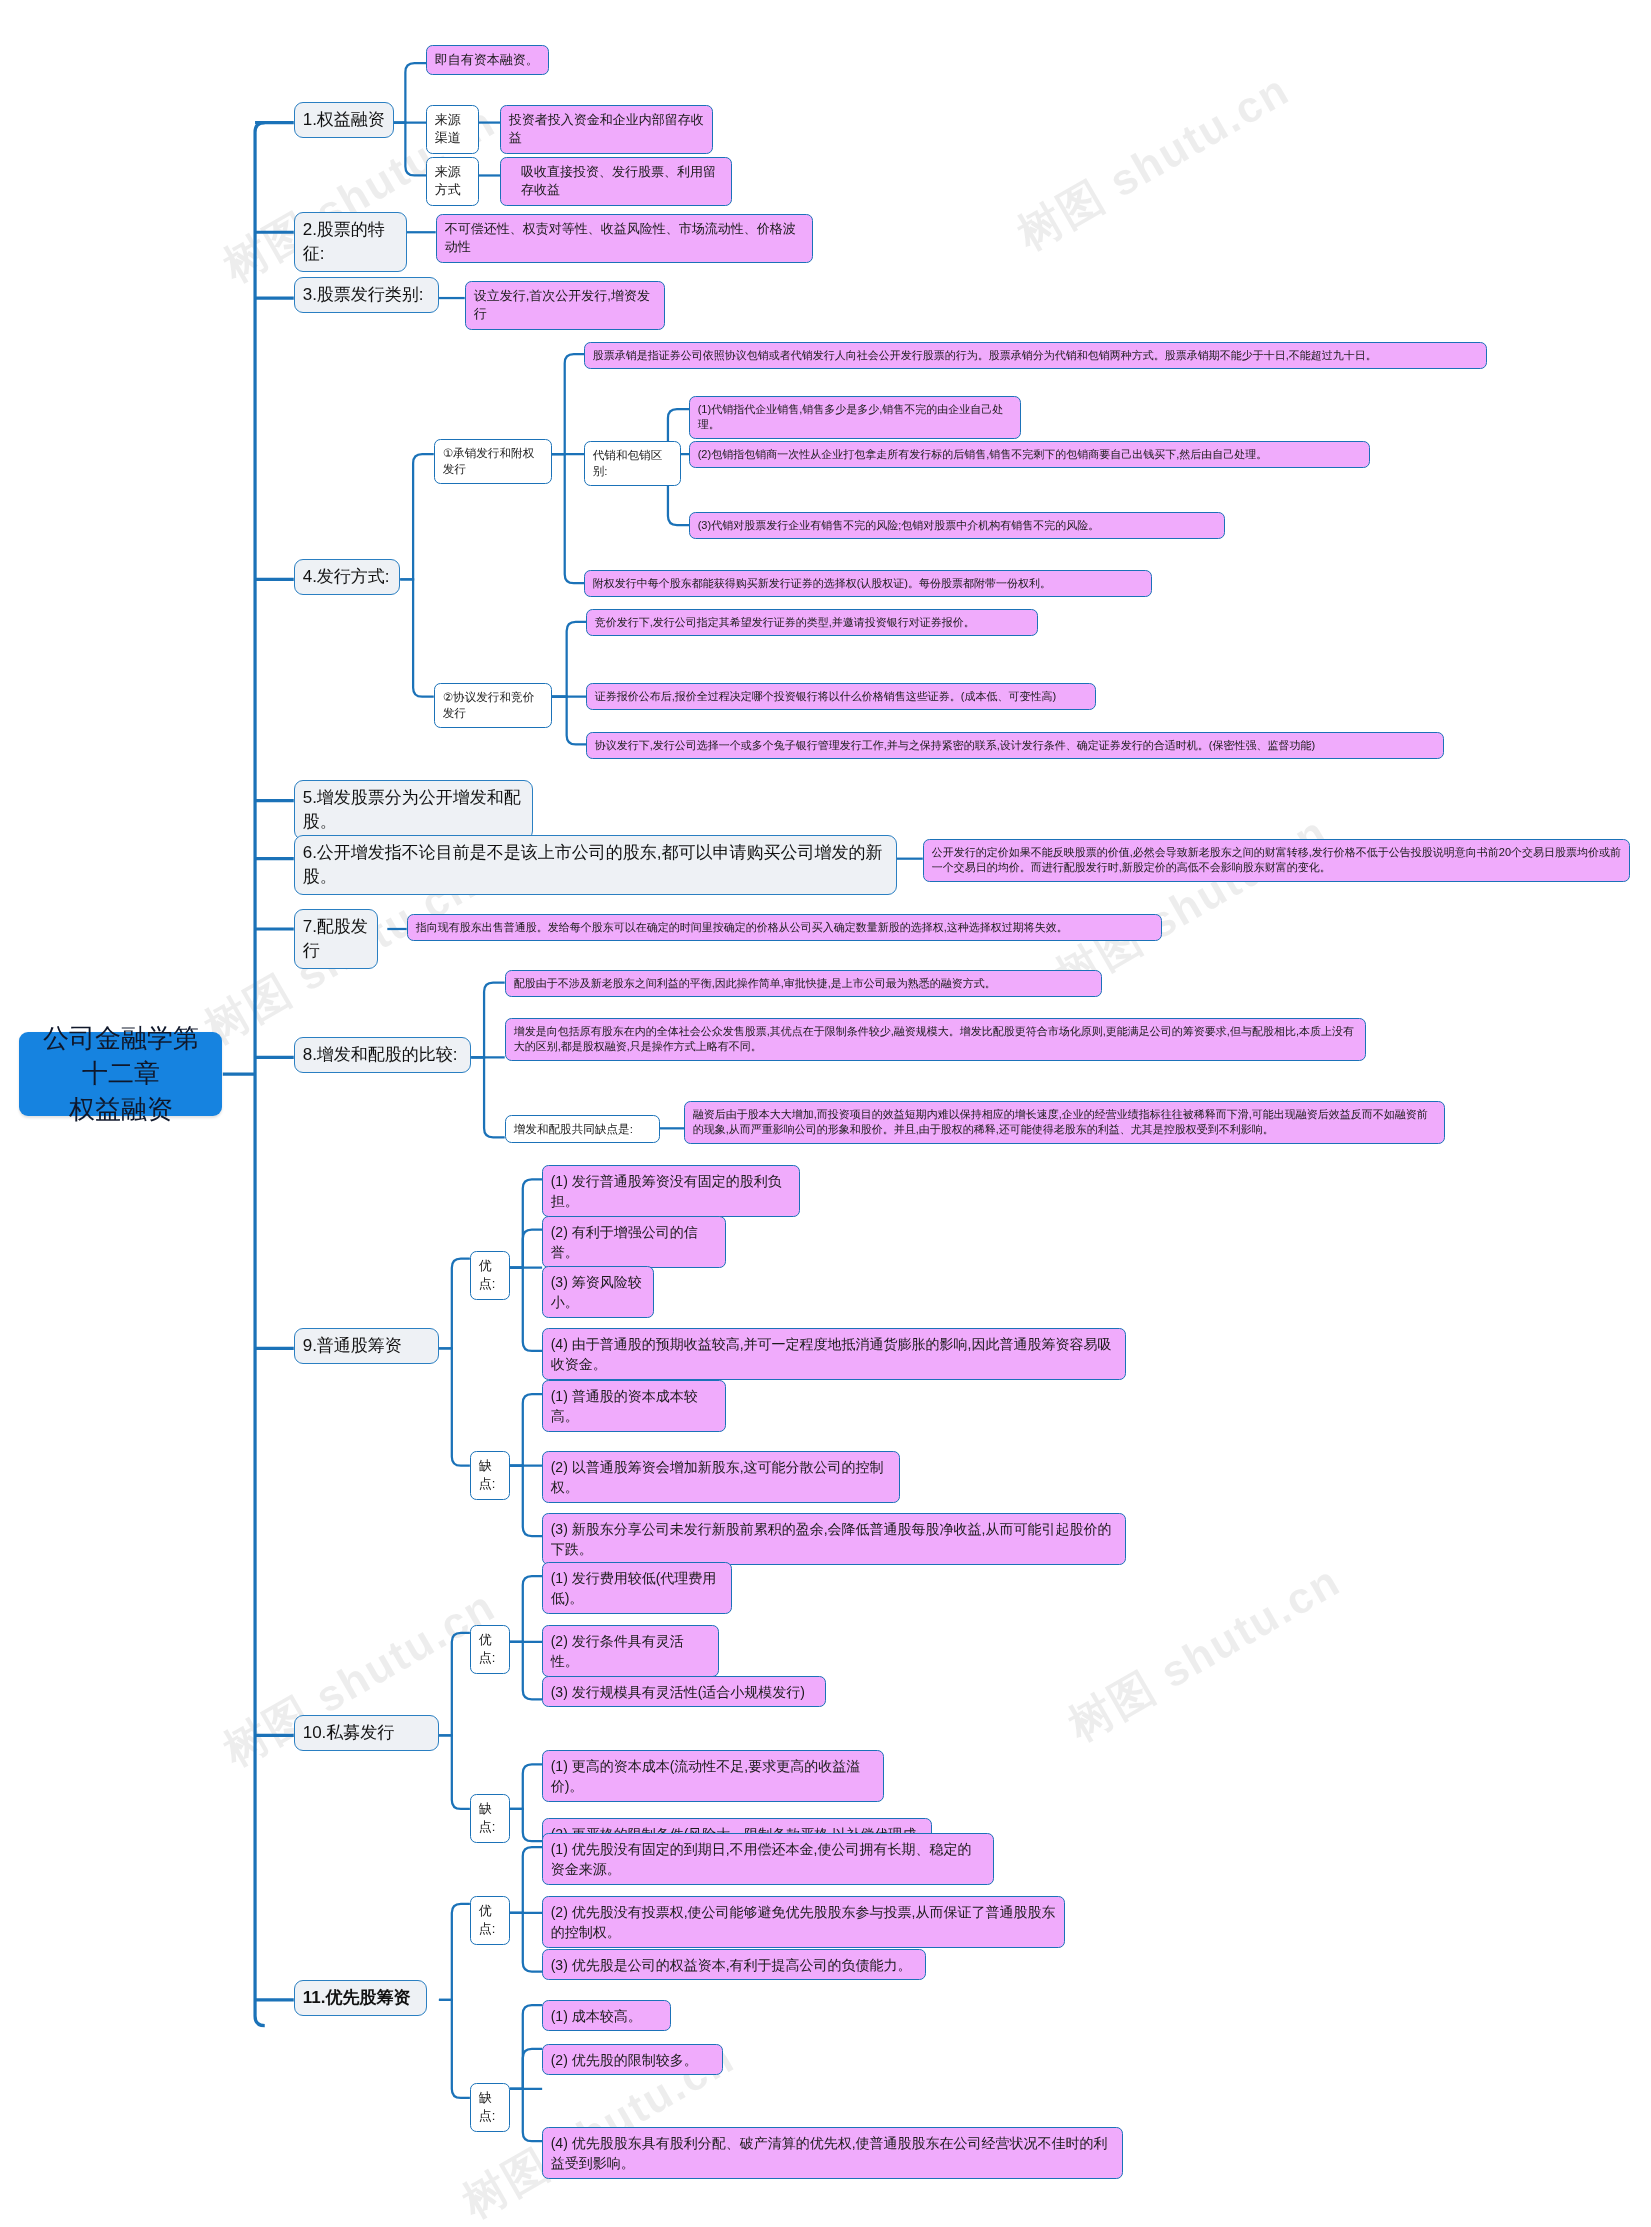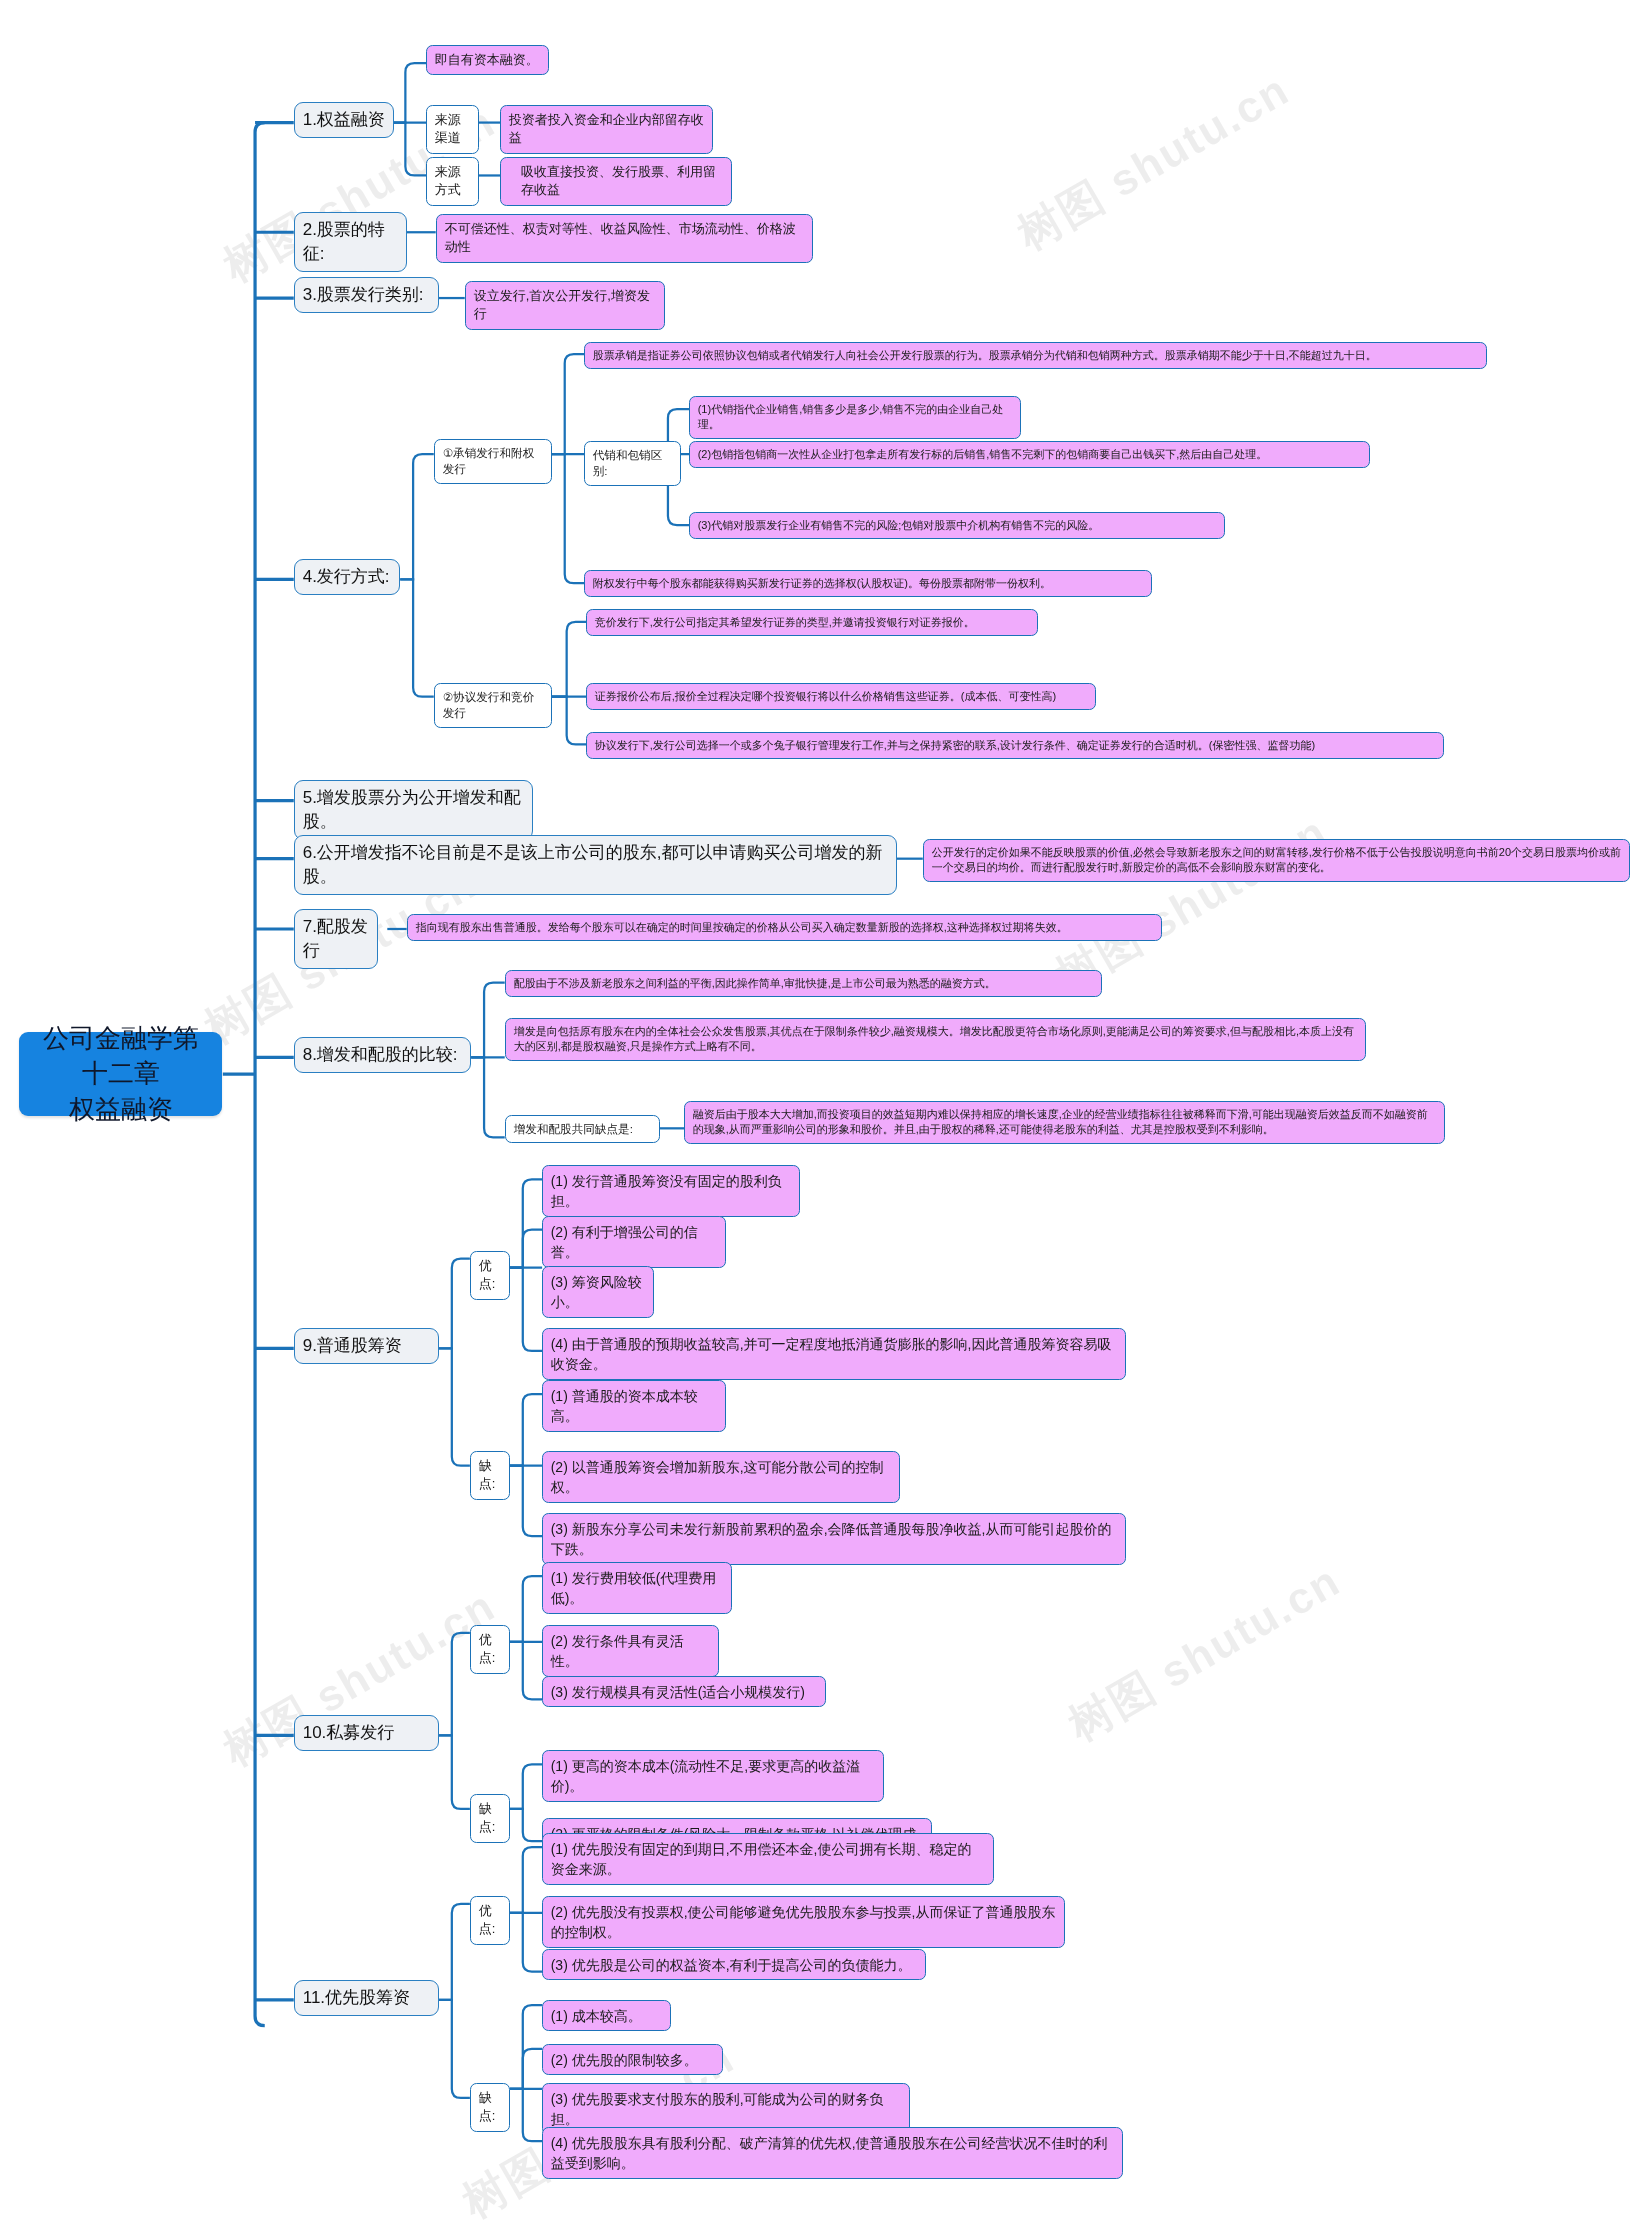--- a/index.html
+++ b/index.html
@@ -348,21 +348,21 @@
   <div class="node lvl2 mid" style="left:470px; top:1794px; width:40px;">
     <span>缺点:</span>
   </div>
   <div class="node leaf big" style="left:542px; top:1750px; width:342px;">
     <span>(1) 更高的资本成本(流动性不足,要求更高的收益溢价)。</span>
   </div>
   <div class="node leaf big" style="left:542px; top:1818px; width:390px;">
     <span>(2) 更严格的限制条件(风险大、限制条款严格,以补偿代理成本)。</span>
   </div>
 
-  <div class="node lvl1" style="left:294px; top:1980px; width:145px;">
+  <div class="node lvl1" style="left:294px; top:1980px; width:133px;font-weight:bold;">
     <span>11.优先股筹资</span>
   </div>
   <div class="node lvl2 mid" style="left:470px; top:1896px; width:40px;">
     <span>优点:</span>
   </div>
   <div class="node leaf big" style="left:542px; top:1833px; width:452px;">
     <span>(1) 优先股没有固定的到期日,不用偿还本金,使公司拥有长期、稳定的资金来源。</span>
   </div>
   <div class="node leaf big" style="left:542px; top:1896px; width:523px;">
     <span>(2) 优先股没有投票权,使公司能够避免优先股股东参与投票,从而保证了普通股股东的控制权。</span>
@@ -372,21 +372,18 @@
   </div>
   <div class="node lvl2 mid" style="left:470px; top:2083px; width:40px;">
     <span>缺点:</span>
   </div>
   <div class="node leaf big" style="left:542px; top:2000px; width:129px;">
     <span>(1) 成本较高。</span>
   </div>
   <div class="node leaf big" style="left:542px; top:2044px; width:181px;">
     <span>(2) 优先股的限制较多。</span>
   </div>
-  <div class="node leaf big" style="left:542px; top:2083px; width:368px;">
-    <span>(3) 优先股要求支付股东的股利,可能成为公司的财务负担。</span>
-  </div>
   <div class="node leaf big" style="left:542px; top:2127px; width:581px;">
     <span>(4) 优先股股东具有股利分配、破产清算的优先权,使普通股股东在公司经营状况不佳时的利益受到影响。</span>
   </div>
 
 </div>
 
 
 </body></html>

